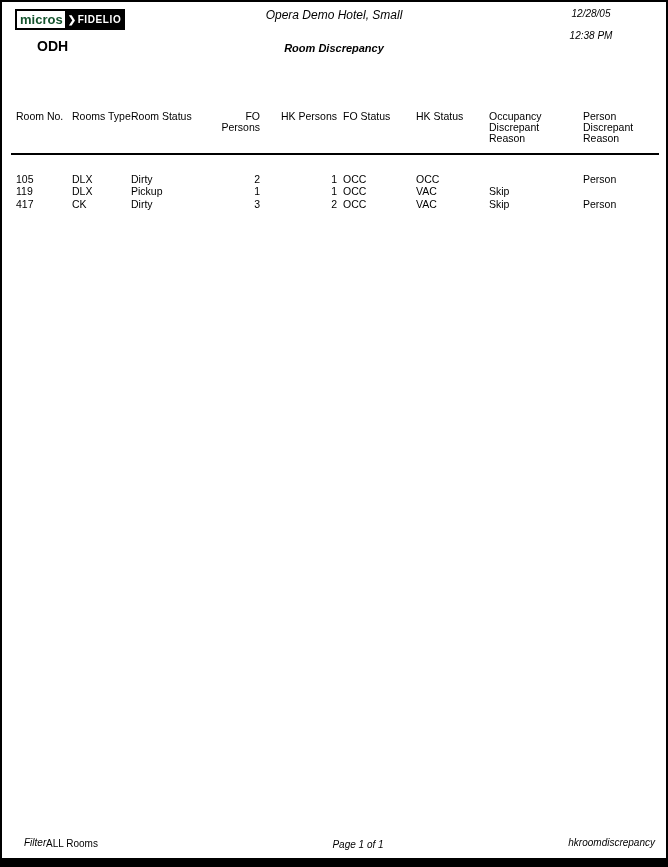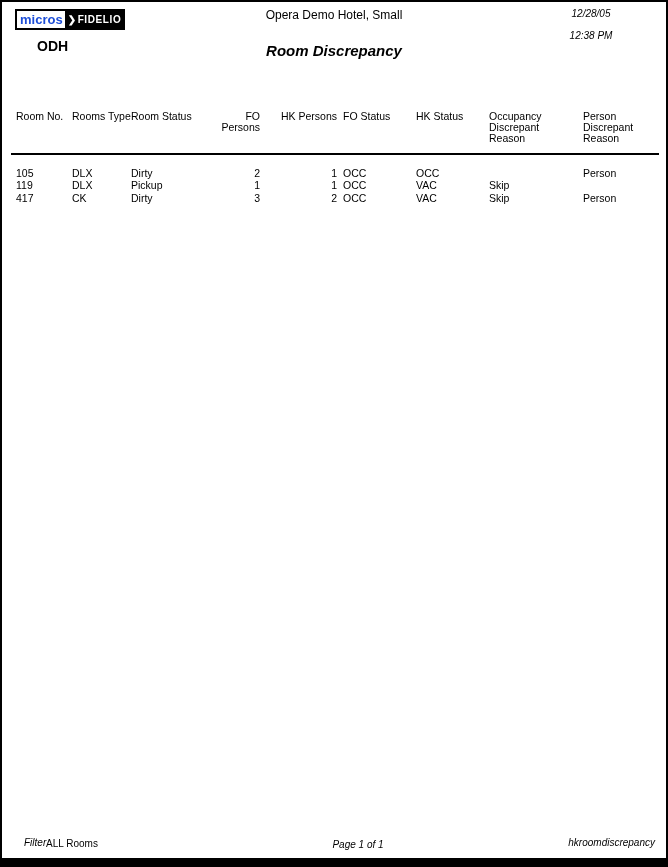--- a/index.html
+++ b/index.html
@@ -16,41 +16,41 @@
     background:#fff;
     border:2px solid #000;
   }
 
   
   .logo {
     position:absolute; left:13px; top:7px;
     display:inline-flex; align-items:stretch; height:21px;
   }
   .logo-micros {
-    background:#fff; border:2px solid #000; color:#1d4ed8;
+    background:#fff; border:2px solid #000; color:#14532d;
     font-weight:bold; font-size:13px; line-height:17px;
     padding:0 2px 0 3px;
   }
   .logo-fidelio {
     background:#000; color:#fff; font-weight:bold;
     font-size:10px; letter-spacing:0.6px;
     display:flex; align-items:center; padding:0 4px 0 1px;
   }
   .logo-arrow { font-size:10px; margin-right:1px; font-weight:bold; }
   .property-code {
     position:absolute; left:35px; top:36px;
     font-weight:bold; font-size:14px;
   }
   .hotel-name {
     position:absolute; left:0; right:0; top:6px;
-    text-align:center; font-size:12px;
+    text-align:center; font-style:italic; font-size:12px;
   }
   .report-title {
     position:absolute; left:0; right:0; top:40px;
-    text-align:center; font-style:italic; font-weight:bold; font-size:15px;
+    text-align:center; font-style:italic; font-weight:bold; font-size:11px;
   }
   .report-date {
     position:absolute; right:30px; top:6px; width:90px;
     text-align:center; font-style:italic; font-size:10px;
   }
   .report-time {
     position:absolute; right:30px; top:28px; width:90px;
     text-align:center; font-style:italic; font-size:10px;
   }
 
@@ -64,21 +64,21 @@
   }
   .grid .cell { overflow:hidden; white-space:pre-line; }
   .grid .num { text-align:right; }
   .grid .fo-status { padding-left:6px; }
   .thead { line-height:11px; }
   .thead .cell { font-weight:normal; }
   .rule {
     border-bottom:2px solid #000;
     margin:9px 7px 0 9px;
   }
-  .tbody { margin-top:12px; }
+  .tbody { margin-top:18px; }
   .tbody .grid { line-height:12.3px; }
 
   
   .footer {
     position:absolute; left:0; right:0; bottom:14px;
     height:14px; font-size:10px;
   }
   .filter-label {
     position:absolute; left:14px; top:0;
     font-style:italic;

